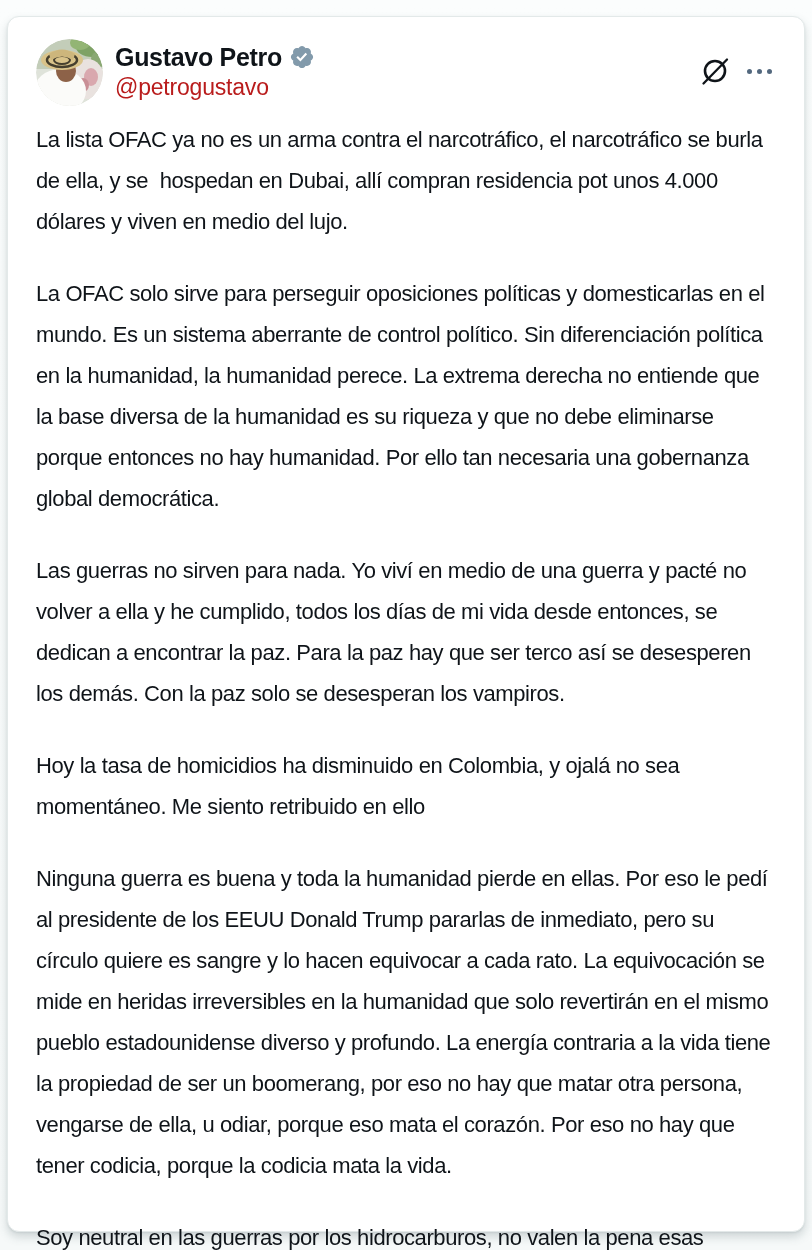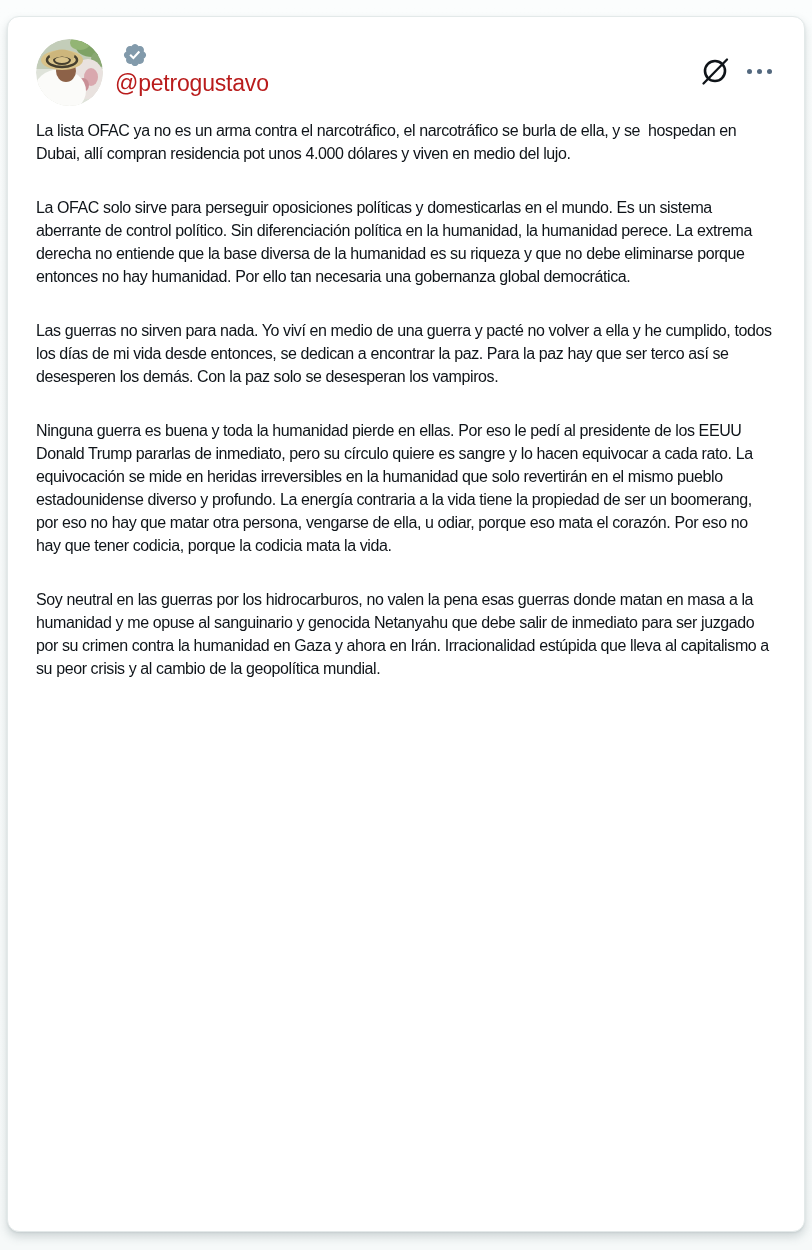--- a/index.html
+++ b/index.html
@@ -99,22 +99,22 @@
     width: 5px;
     height: 5px;
     border-radius: 50%;
     background: #53687e;
   }
   .tweet-body {
     margin-top: 13px;
   }
   .tweet-body p {
     margin: 31px 0 0 0;
-    font-size: 16px;
-    line-height: 23px;
+    font-size: 22px;
+    line-height: 41px;
     letter-spacing: -0.4px;
     color: #0f1419;
     white-space: pre-wrap;
   }
   .tweet-body p:first-child {
     margin-top: 0;
   }
 </style>
 </head>
 <body>
@@ -145,20 +145,21 @@
             <ellipse cx="26" cy="21" rx="21" ry="10" fill="#d9c38a"></ellipse>
             <ellipse cx="26" cy="21" rx="15" ry="7" fill="none" stroke="#453f2e" stroke-width="2.5"></ellipse>
             <ellipse cx="26" cy="21" rx="8" ry="4" fill="none" stroke="#453f2e" stroke-width="2"></ellipse>
             <path d="M13 15 Q26 6 39 15 L37 21 Q26 14 15 21 Z" fill="#cdb67c"></path>
           </g>
         </svg>
       </div>
 
       <div class="id-block">
         <div class="name-row">
+          <span class="display-name">Gustavo Petro</span>
           <span class="badge">
             <svg viewBox="0 0 24 24" width="26" height="26">
               <path fill="#829aab" d="M22.25 12c0-1.43-.88-2.67-2.19-3.34.46-1.39.2-2.9-.81-3.91s-2.52-1.27-3.91-.81c-.66-1.31-1.91-2.19-3.34-2.19s-2.67.88-3.33 2.19c-1.4-.46-2.91-.2-3.92.81s-1.26 2.52-.8 3.91c-1.31.67-2.2 1.91-2.2 3.34s.89 2.67 2.2 3.34c-.46 1.39-.21 2.9.8 3.91s2.52 1.26 3.91.81c.67 1.31 1.91 2.19 3.34 2.19s2.68-.88 3.34-2.19c1.39.45 2.9.2 3.91-.81s1.27-2.52.81-3.91c1.31-.67 2.19-1.91 2.19-3.34zm-11.71 4.2L6.8 12.46l1.41-1.42 2.26 2.26 4.8-5.23 1.47 1.36-6.2 6.77z"></path>
             </svg>
           </span>
         </div>
         <div class="handle">@petrogustavo</div>
       </div>
 
       <div class="header-spacer"></div>
@@ -175,18 +176,19 @@
           <span class="dot"></span>
           <span class="dot"></span>
         </div>
       </div>
     </div>
 
     <div class="tweet-body">
       <p>La lista OFAC ya no es un arma contra el narcotráfico, el narcotráfico se burla de ella, y se  hospedan en Dubai, allí compran residencia pot unos 4.000 dólares y viven en medio del lujo.</p>
       <p>La OFAC solo sirve para perseguir oposiciones políticas y domesticarlas en el mundo. Es un sistema aberrante de control político. Sin diferenciación política en la humanidad, la humanidad perece. La extrema derecha no entiende que la base diversa de la humanidad es su riqueza y que no debe eliminarse porque entonces no hay humanidad. Por ello tan necesaria una gobernanza global democrática.</p>
       <p>Las guerras no sirven para nada. Yo viví en medio de una guerra y pacté no volver a ella y he cumplido, todos los días de mi vida desde entonces, se dedican a encontrar la paz. Para la paz hay que ser terco así se desesperen los demás. Con la paz solo se desesperan los vampiros.</p>
+      <p>Hoy la tasa de homicidios ha disminuido en Colombia, y ojalá no sea momentáneo. Me siento retribuido en ello</p>
       <p>Ninguna guerra es buena y toda la humanidad pierde en ellas. Por eso le pedí al presidente de los EEUU Donald Trump pararlas de inmediato, pero su círculo quiere es sangre y lo hacen equivocar a cada rato. La equivocación se mide en heridas irreversibles en la humanidad que solo revertirán en el mismo pueblo estadounidense diverso y profundo. La energía contraria a la vida tiene la propiedad de ser un boomerang, por eso no hay que matar otra persona, vengarse de ella, u odiar, porque eso mata el corazón. Por eso no hay que tener codicia, porque la codicia mata la vida.</p>
       <p>Soy neutral en las guerras por los hidrocarburos, no valen la pena esas guerras donde matan en masa a la humanidad y me opuse al sanguinario y genocida Netanyahu que debe salir de inmediato para ser juzgado por su crimen contra la humanidad en Gaza y ahora en Irán. Irracionalidad estúpida que lleva al capitalismo a su peor crisis y al cambio de la geopolítica mundial.</p>
     </div>
 
   </div>
 </div>
 
 </body></html>

